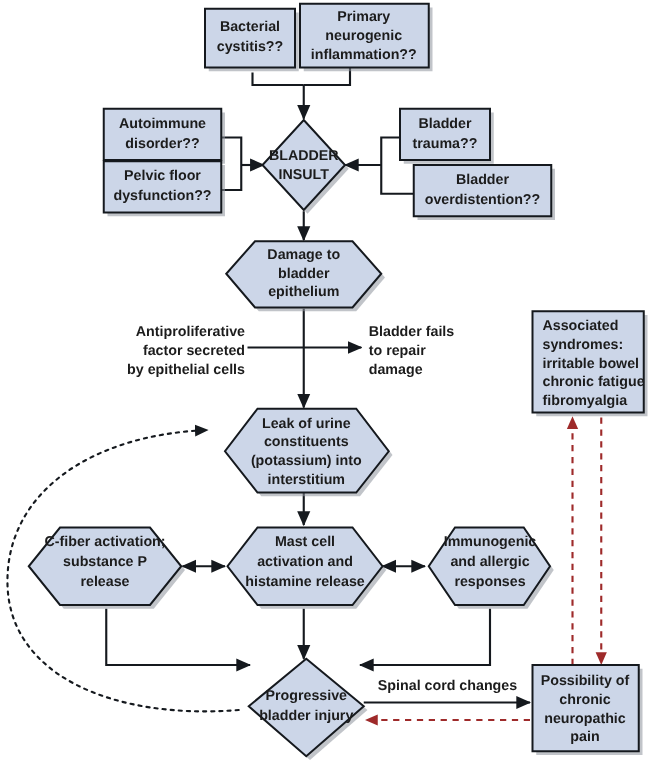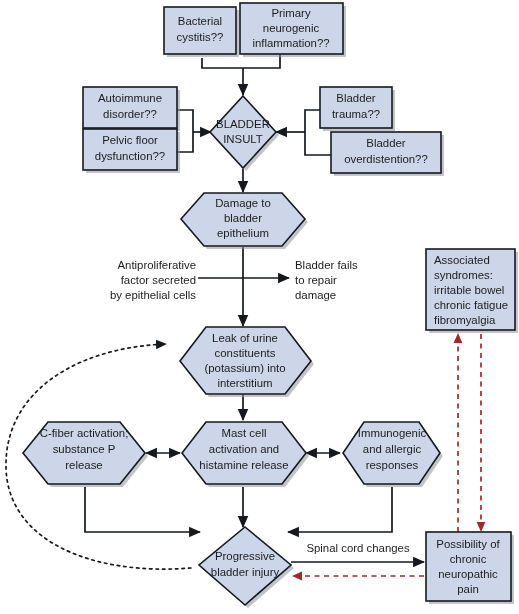--- a/index.html
+++ b/index.html
@@ -9,20 +9,21 @@
   }
   body {
     font-family: "Liberation Sans", sans-serif;
   }
   #stage {
     position: relative;
     width: 519px;
     height: 614px;
     background: #ffffff;
     overflow: hidden;
+    font-weight: bold;
   }
   #diagram-svg {
     position: absolute;
     left: 0;
     top: 0;
     width: 519px;
     height: 614px;
   }
   .node-text {
     font-family: "Liberation Sans", sans-serif;

